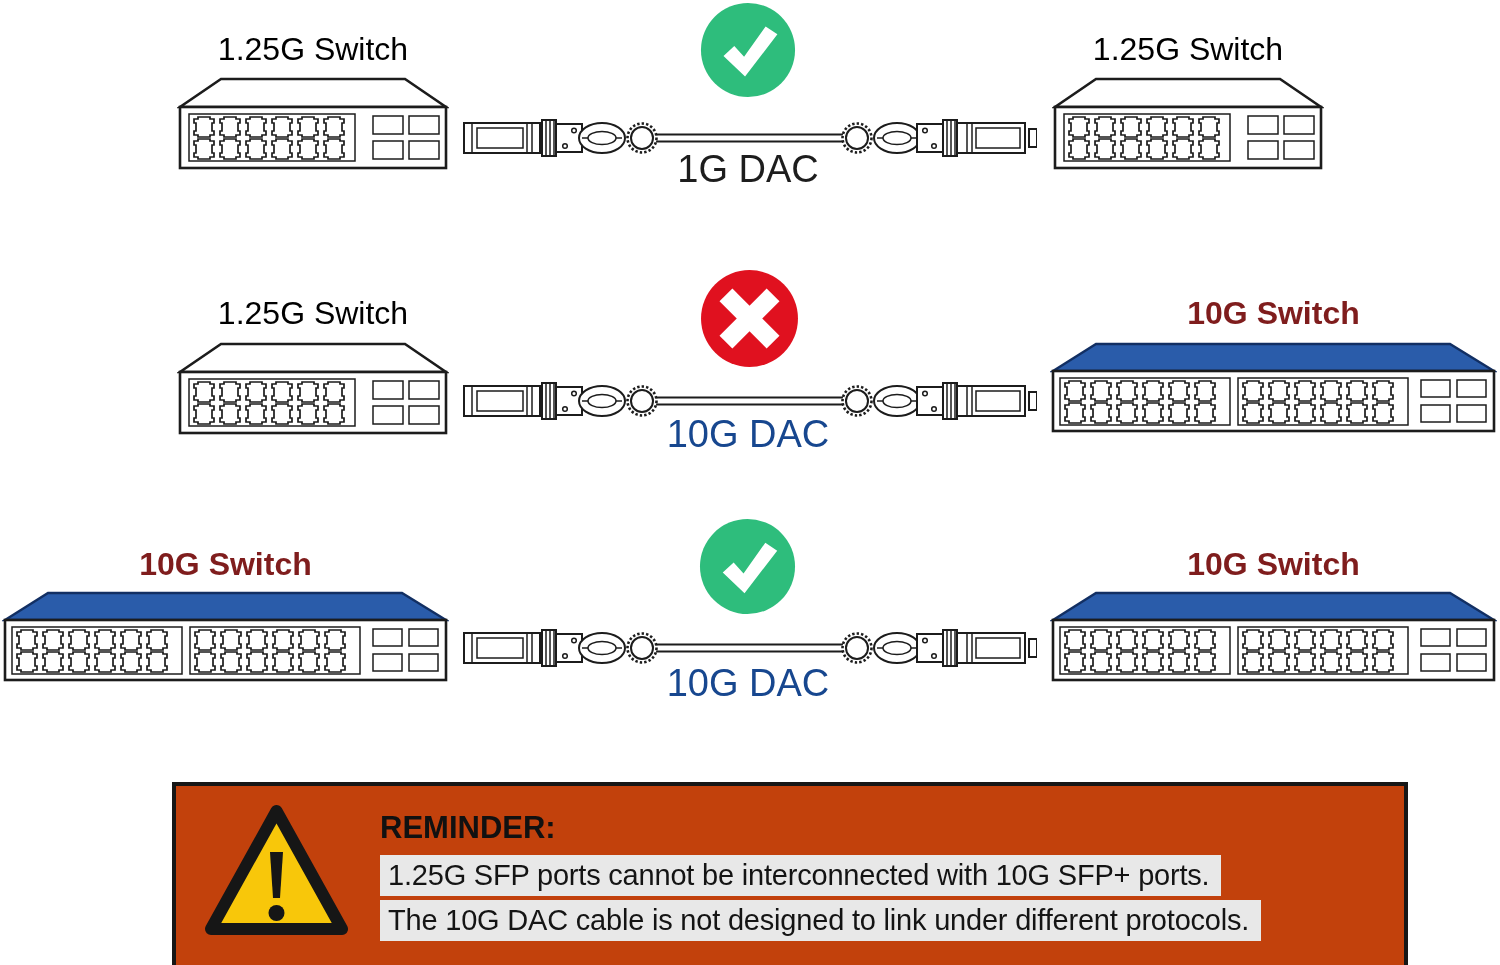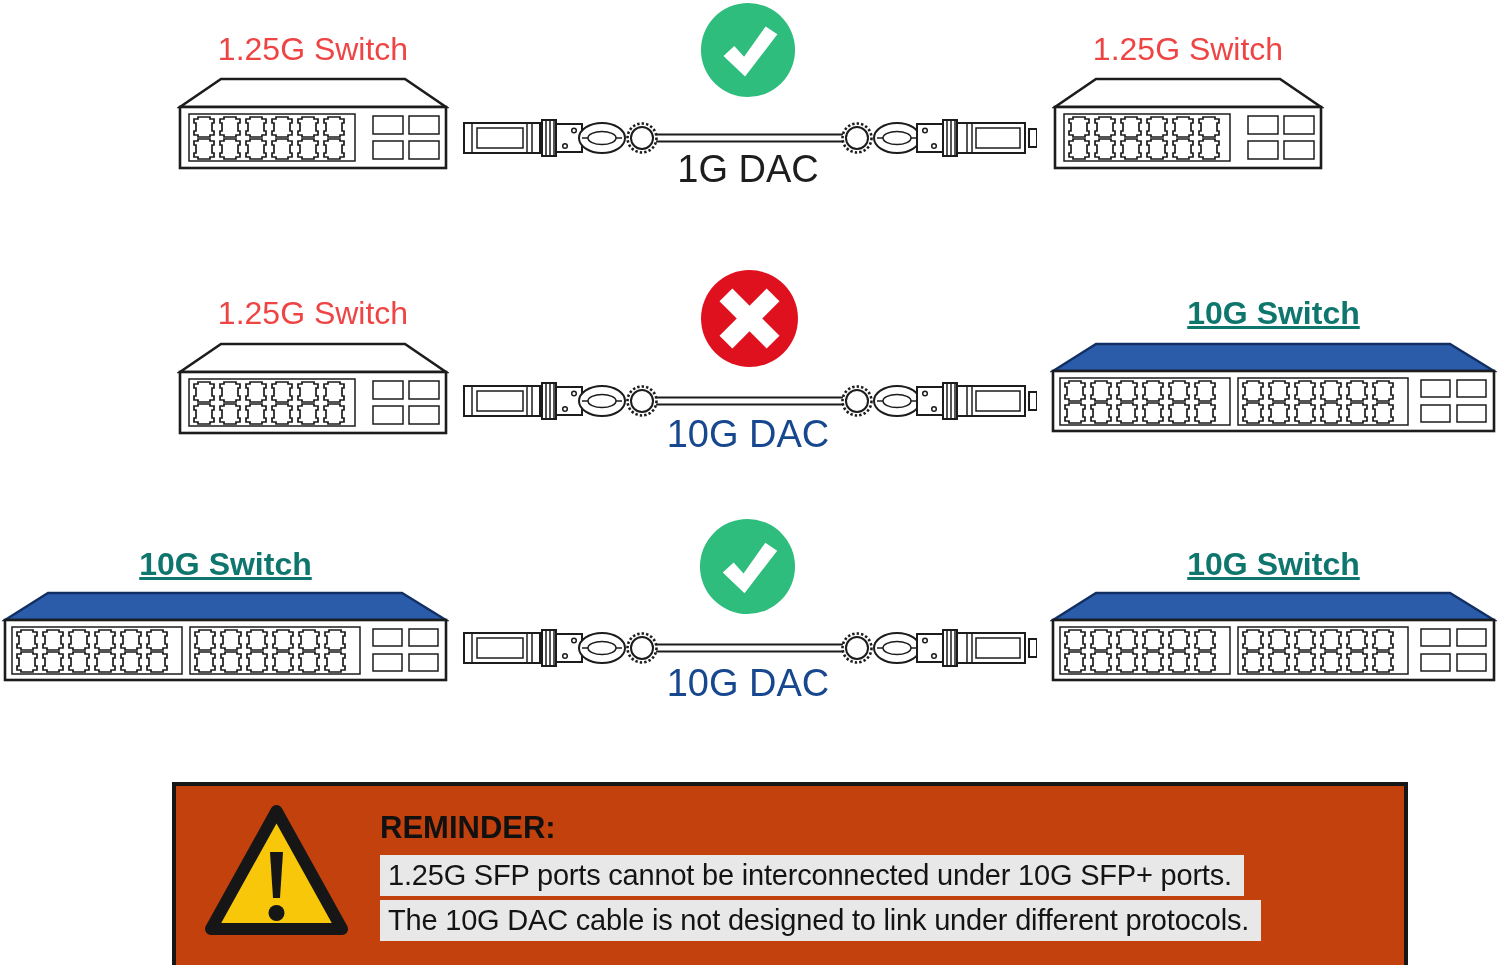--- a/index.html
+++ b/index.html
@@ -1,21 +1,21 @@
 <!DOCTYPE html>
 <html><head>
 <meta charset="utf-8">
 <style>
   html,body{margin:0;padding:0;background:#fff;}
   #canvas{position:relative;width:1500px;height:965px;background:#ffffff;overflow:hidden;
           font-family:"Liberation Sans","DejaVu Sans",sans-serif;}
   .abs{position:absolute;}
   
-  .sw-label{position:absolute;text-align:center;font-size:32px;color:#ef4444;white-space:nowrap;}
-  .sw-label.blue{color:#0f766e;font-weight:700;text-decoration:underline;}
+  .sw-label{position:absolute;text-align:center;font-size:32px;color:#000000;white-space:nowrap;}
+  .sw-label.blue{color:#7f1d1d;font-weight:700;}
   .cable-label{position:absolute;width:302px;text-align:center;font-size:38px;color:#1d1d1d;white-space:nowrap;}
   .cable-label.blue{color:#17478f;font-weight:400;}
   
   .face{fill:#ffffff;stroke:#1c1c1c;stroke-width:2.6;}
   .bluetop{fill:#2a5caa;stroke:#122f63;stroke-width:2.4;}
   .thin{fill:#ffffff;stroke:#1c1c1c;stroke-width:1.5;}
   .thinln{stroke:#1c1c1c;stroke-width:1.5;fill:none;}
   .rj45{fill:#ffffff;stroke:#1b1b1b;stroke-width:1.7;}
   .cbl{fill:#ffffff;stroke:#1c1c1c;stroke-width:2;}
   .cblln{stroke:#1c1c1c;stroke-width:2;fill:none;}
@@ -228,18 +228,18 @@
   <svg id="r3-sw-r" class="abs">
       <use href="#sym-switch-b"></use>
     </svg>
 
   <div id="reminder">
     <svg id="warn-icon">
         <use href="#sym-warning"></use>
       </svg>
     <div id="rem-text">
       <div id="rem-title">REMINDER:</div>
-      <div class="rem-line">1.25G SFP ports cannot be interconnected under 10G SFP+ ports.</div>
+      <div class="rem-line">1.25G SFP ports cannot be interconnected with 10G SFP+ ports.</div>
       <div class="rem-line">The 10G DAC cable is not designed to link under different protocols.</div>
     </div>
   </div>
 
 </div>
 
 </body></html>

